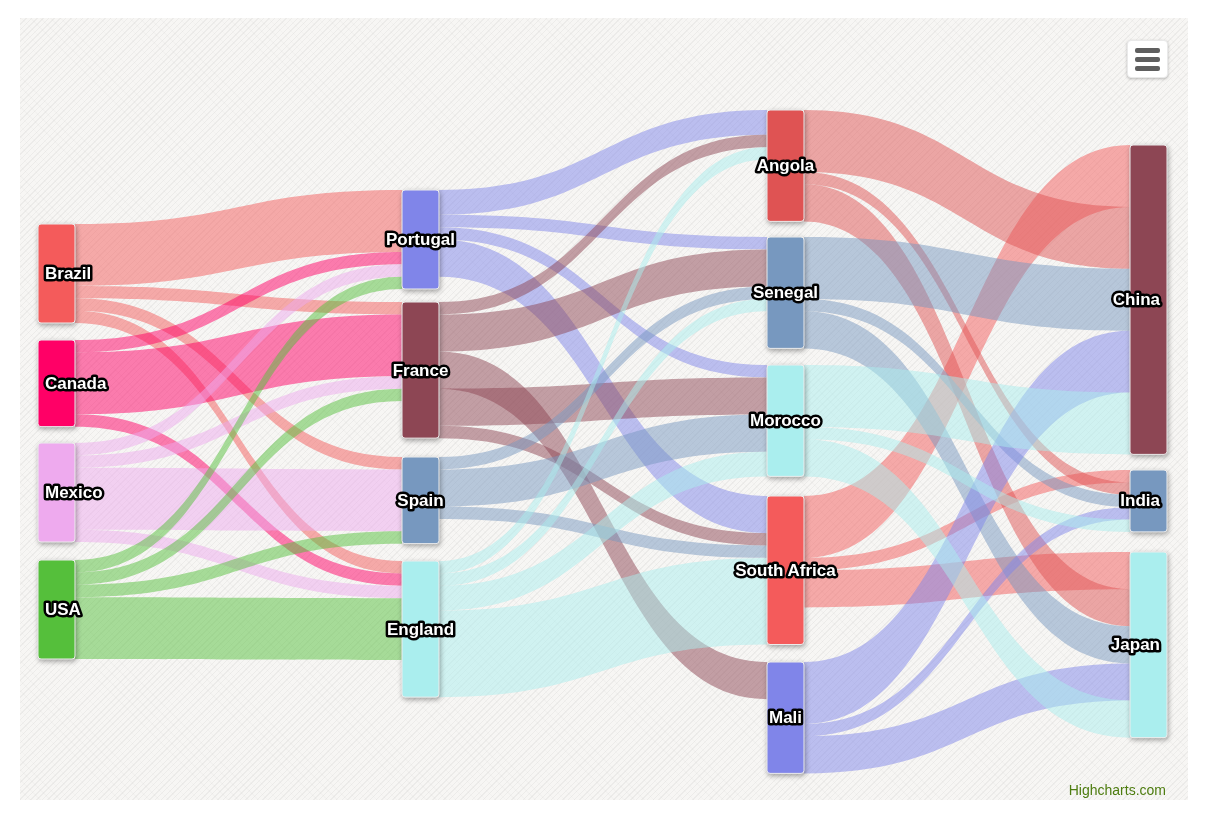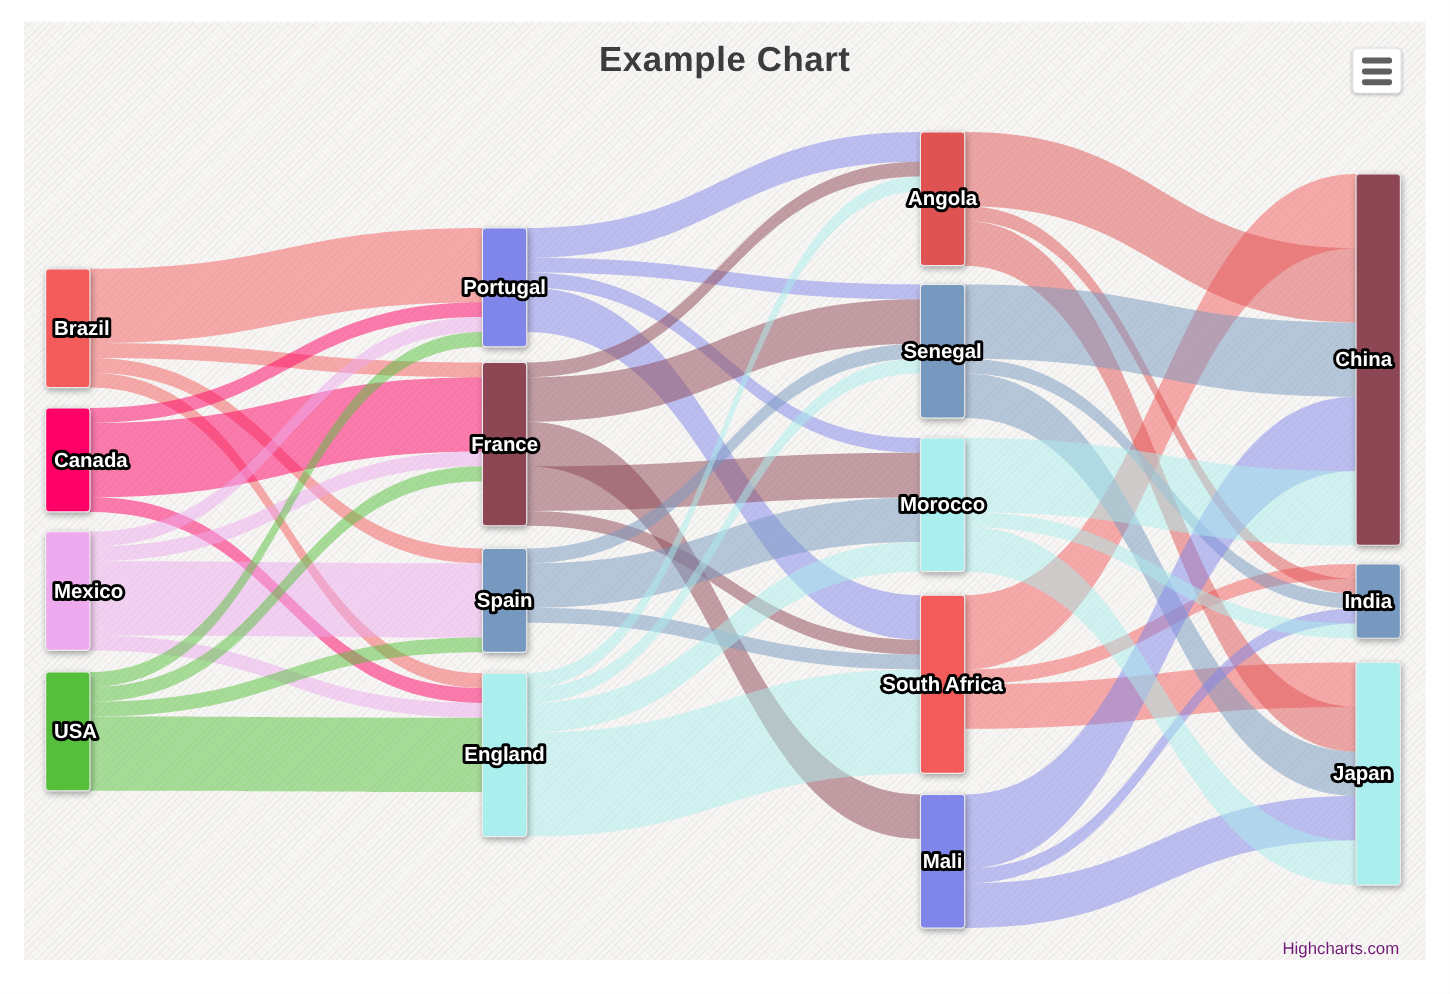--- a/index.html
+++ b/index.html
@@ -86,21 +86,21 @@
     stroke: #000000;
     stroke-width: 5px;
     stroke-linejoin: round;
     paint-order: stroke fill;
   }
   .credit {
     position: absolute;
     right: 42px;
     bottom: 30px;
     font-size: 14px;
-    color: #701a75;
+    color: #4d7c0f;
     text-decoration: none;
     cursor: pointer;
   }
 </style>
 </head>
 <body>
 
 <div class="page">
 
   <div class="plot-area"></div>
@@ -179,21 +179,20 @@
       <text x="785.5" y="165.6875" text-anchor="middle" dominant-baseline="central" class="node-label">Angola</text>
       <text x="785.5" y="292.6875" text-anchor="middle" dominant-baseline="central" class="node-label">Senegal</text>
       <text x="785.5" y="420.6875" text-anchor="middle" dominant-baseline="central" class="node-label">Morocco</text>
       <text x="785.5" y="570.25" text-anchor="middle" dominant-baseline="central" class="node-label">South Africa</text>
       <text x="785.5" y="717.6875" text-anchor="middle" dominant-baseline="central" class="node-label">Mali</text>
       <text x="1160" y="299.6875" text-anchor="end" dominant-baseline="central" class="node-label">China</text>
       <text x="1160" y="500.9375" text-anchor="end" dominant-baseline="central" class="node-label">India</text>
       <text x="1160" y="644.8125" text-anchor="end" dominant-baseline="central" class="node-label">Japan</text>
     </svg>
 
-  <h1 class="chart-title">Example Chart</h1>
 
   <button class="menu-btn">
     <span class="bar"></span>
     <span class="bar"></span>
     <span class="bar"></span>
   </button>
 
   <a class="credit">Highcharts.com</a>
 
 </div>

